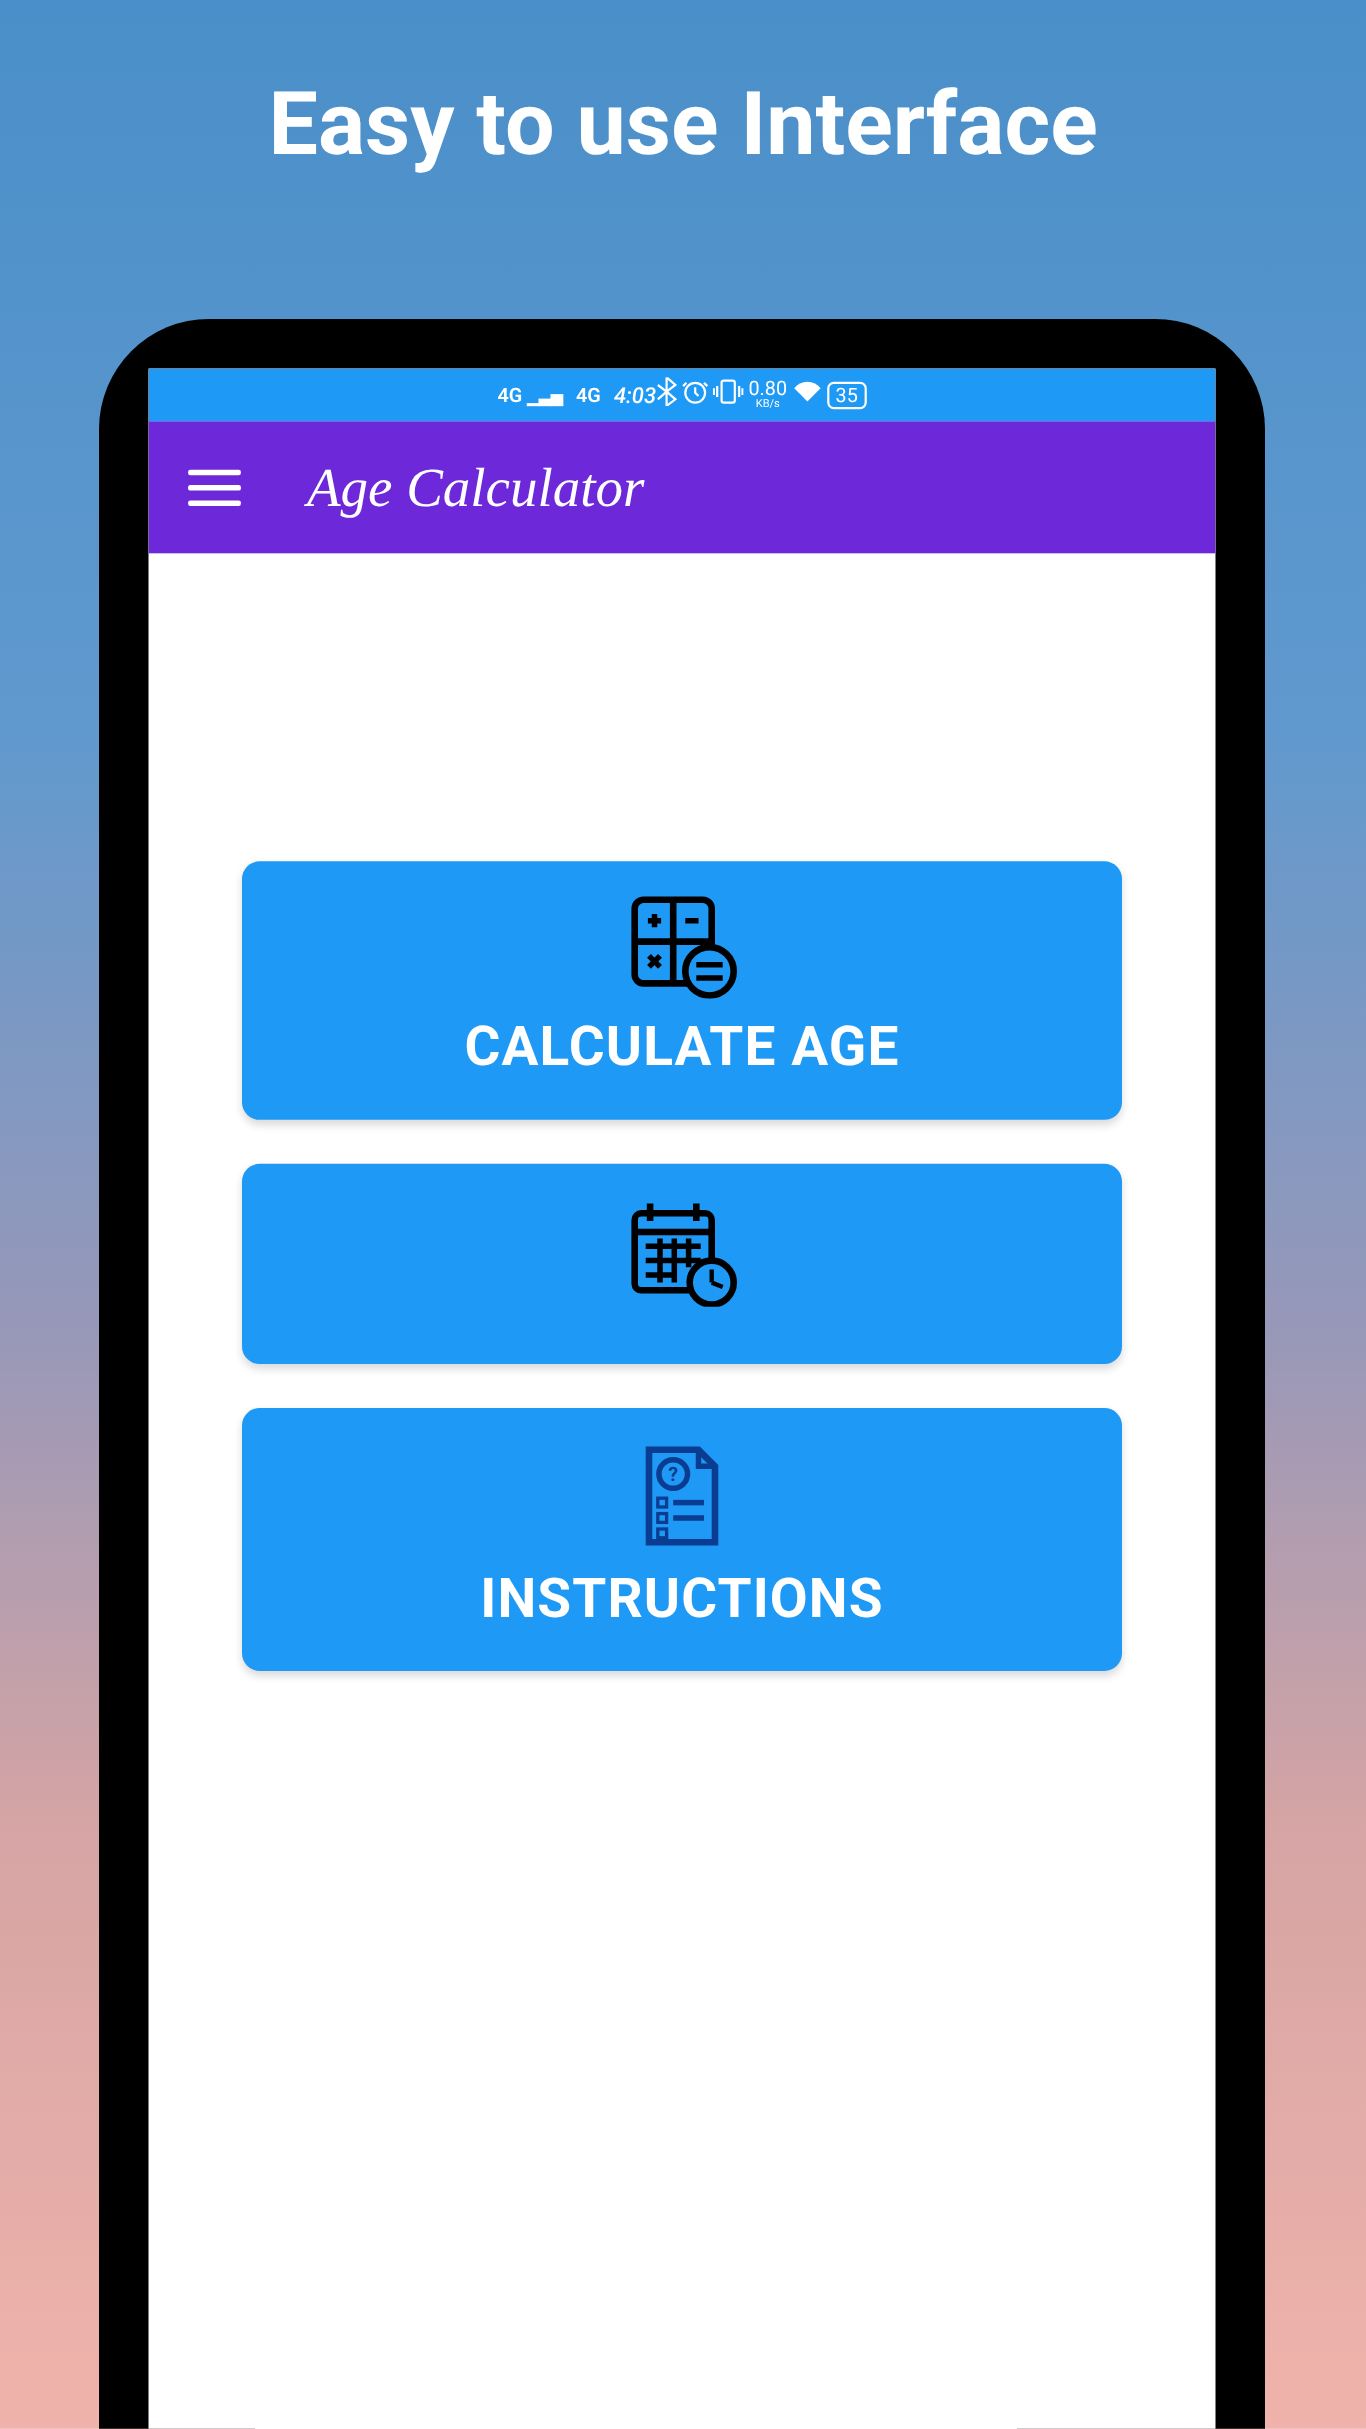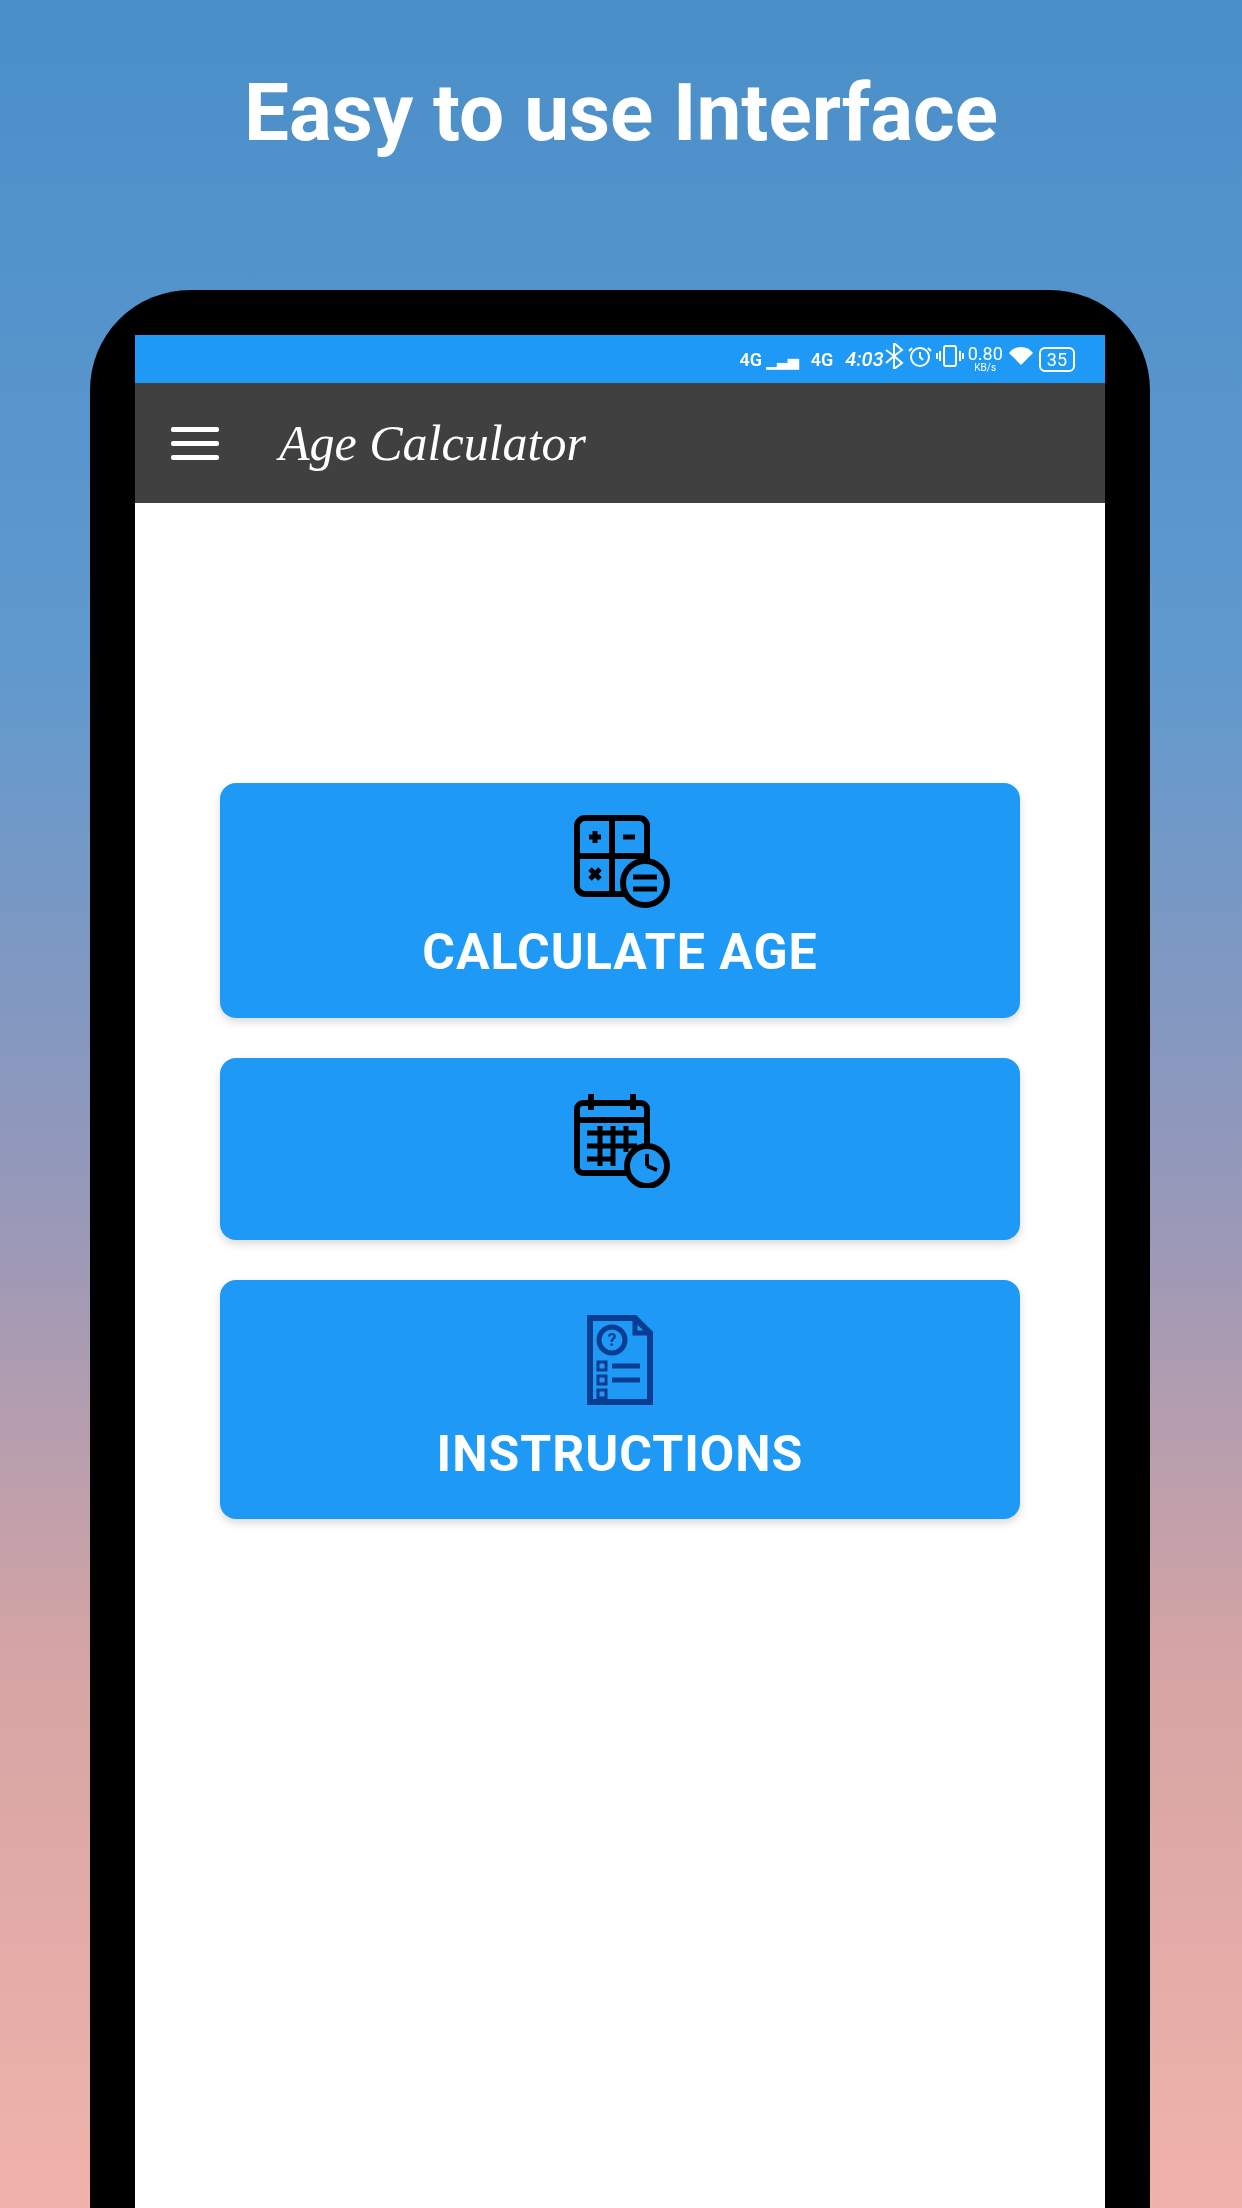--- a/index.html
+++ b/index.html
@@ -42,21 +42,21 @@
       background: #ffffff;
       position: relative;
       overflow: hidden;
     }
     
     .status-bar {
       height: 48px;
       background: #1e99f5;
       display: flex;
       align-items: center;
-      justify-content: flex-end;
+      justify-content: center;
       padding: 0 30px;
       color: #ffffff;
       font-size: 24px;
     }
     
     .status-left {
       display: flex;
       align-items: center;
       gap: 12px;
     }
@@ -85,21 +85,21 @@
       font-size: 18px;
     }
     
     .kbs-text {
       font-size: 10px;
       line-height: 1;
     }
     
     .app-bar {
       height: 120px;
-      background: #404040;
+      background: #6d28d9;
       display: flex;
       align-items: center;
       padding: 0 36px;
       gap: 60px;
     }
     
     .hamburger {
       display: flex;
       flex-direction: column;
       gap: 9px;

